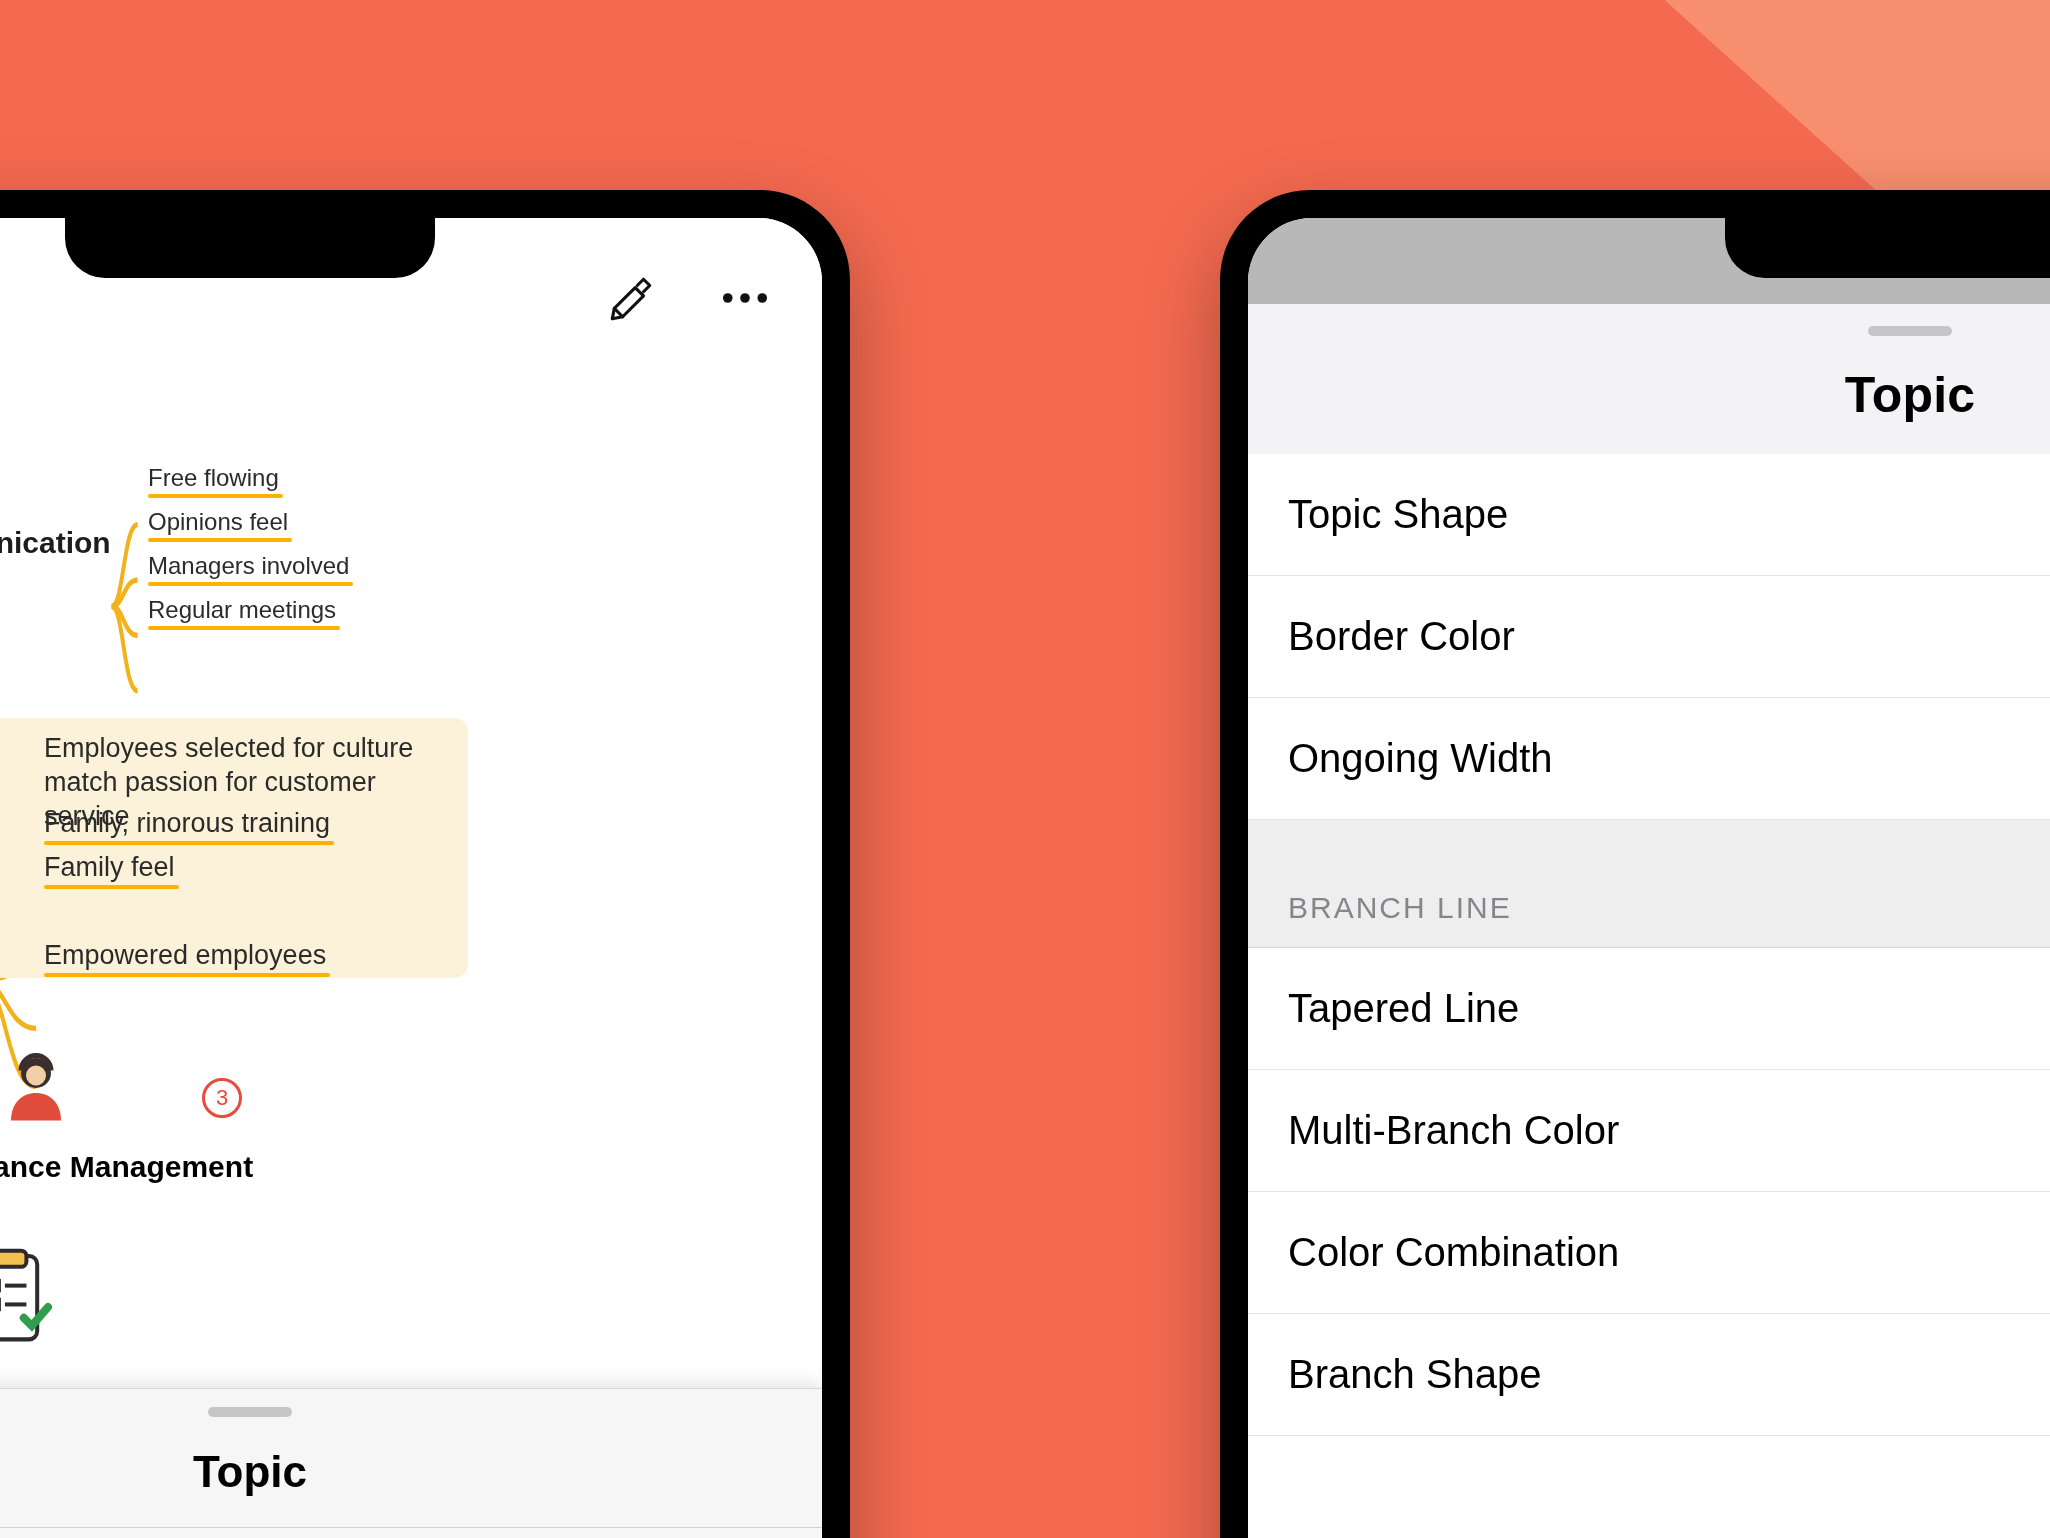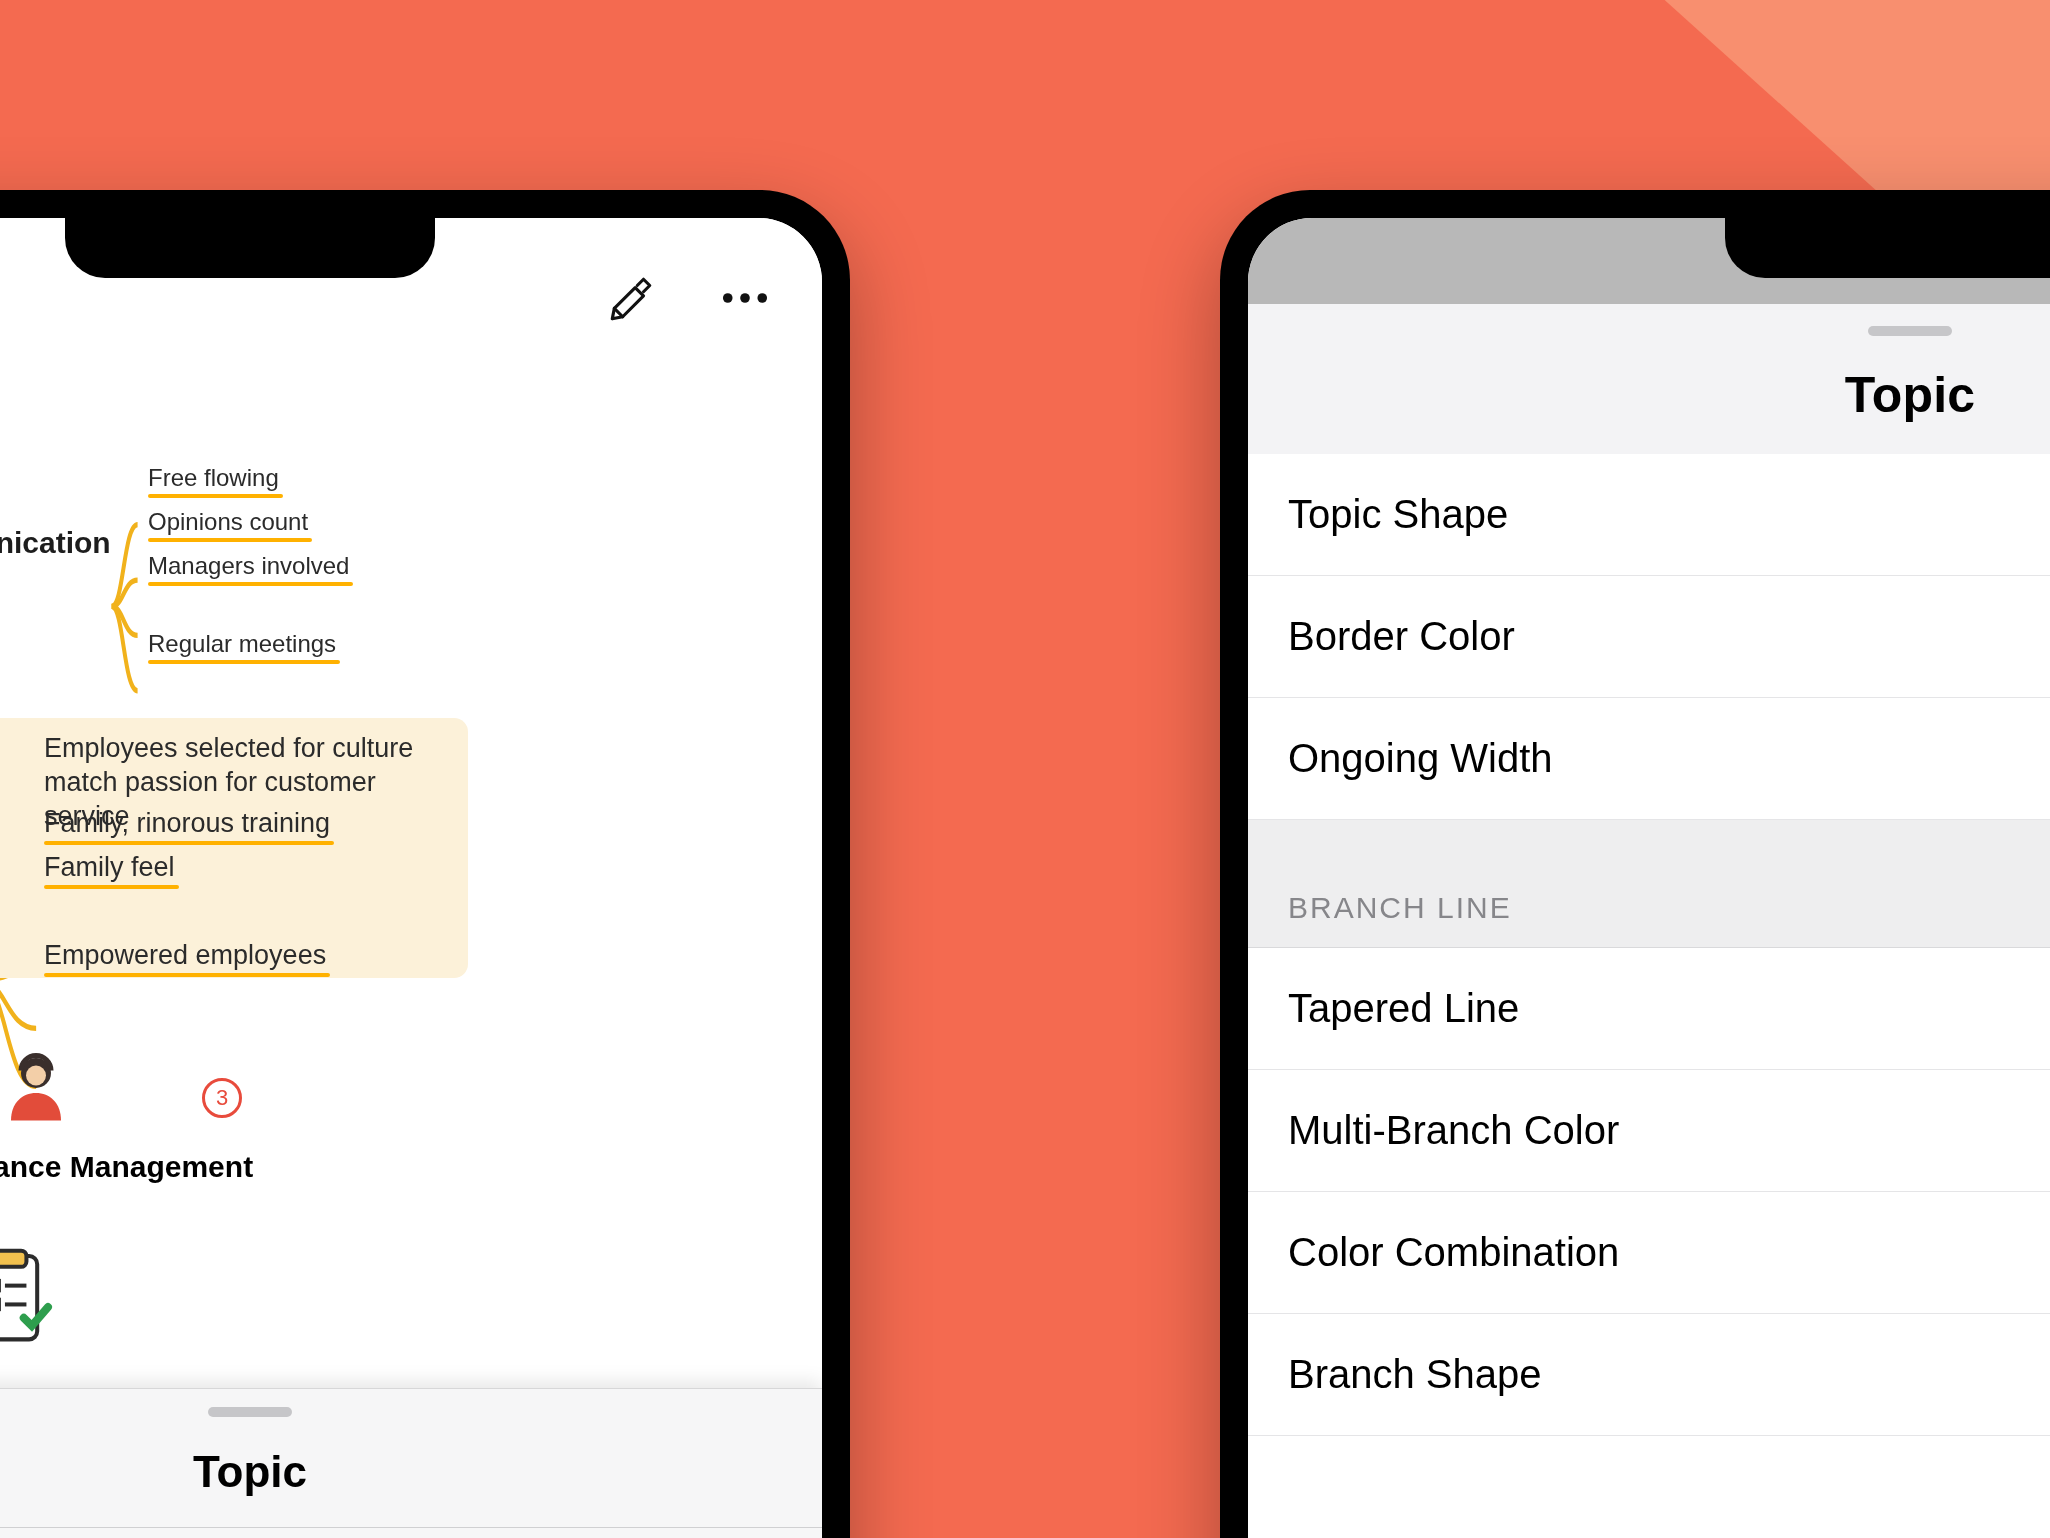--- a/index.html
+++ b/index.html
@@ -232,23 +232,23 @@
         <path d="M436 196 C 448 196 448 260 462 260" stroke="#f1b21c" stroke-width="4" fill="none"></path>
 
         <path d="M304 480 C 330 480 330 408 360 408" stroke="#f1b21c" stroke-width="4" fill="none"></path>
         <path d="M304 480 C 330 480 330 472 360 472" stroke="#f1b21c" stroke-width="4" fill="none"></path>
         <path d="M304 480 C 330 480 330 516 360 516" stroke="#f1b21c" stroke-width="4" fill="none"></path>
         <path d="M304 480 C 330 480 330 560 360 560" stroke="#f1b21c" stroke-width="4" fill="none"></path>
       </svg>
 
       <div class="topic-label" style="left:206px;top:178px;">Communication</div>
       <div class="sub-label" style="left:470px;top:116px;">Free flowing</div>
-      <div class="sub-label" style="left:470px;top:160px;">Opinions count</div>
+      <div class="sub-label" style="left:470px;top:160px;">Opinions feel</div>
       <div class="sub-label" style="left:470px;top:204px;">Managers involved</div>
-      <div class="sub-label" style="left:470px;top:248px;margin-top:34px;">Regular meetings</div>
+      <div class="sub-label" style="left:470px;top:248px;">Regular meetings</div>
 
       <div class="culture-card">
 
         <div class="culture-sub" style="left:176px;top:14px;white-space:normal;width:410px;line-height:1.25;">Employees selected for culture match passion for customer service</div>
         <div class="culture-sub u" style="left:176px;top:90px;">Family, rinorous training</div>
         <div class="culture-sub u" style="left:176px;top:134px;">Family feel</div>
         <div class="culture-sub u" style="left:176px;top:178px;margin-top:44px;">Empowered employees</div>
       </div>
 
       <div class="pm-avatar">

